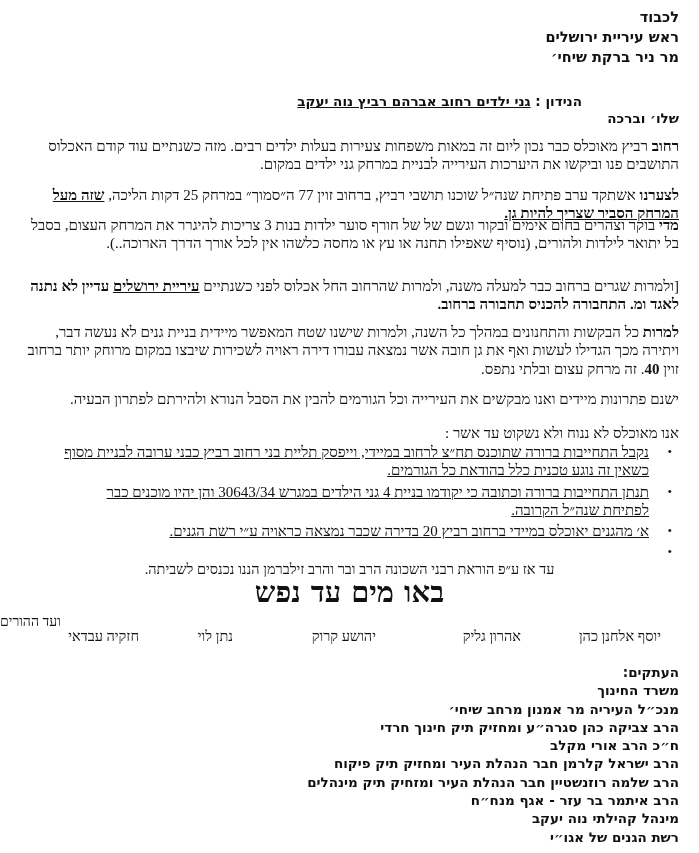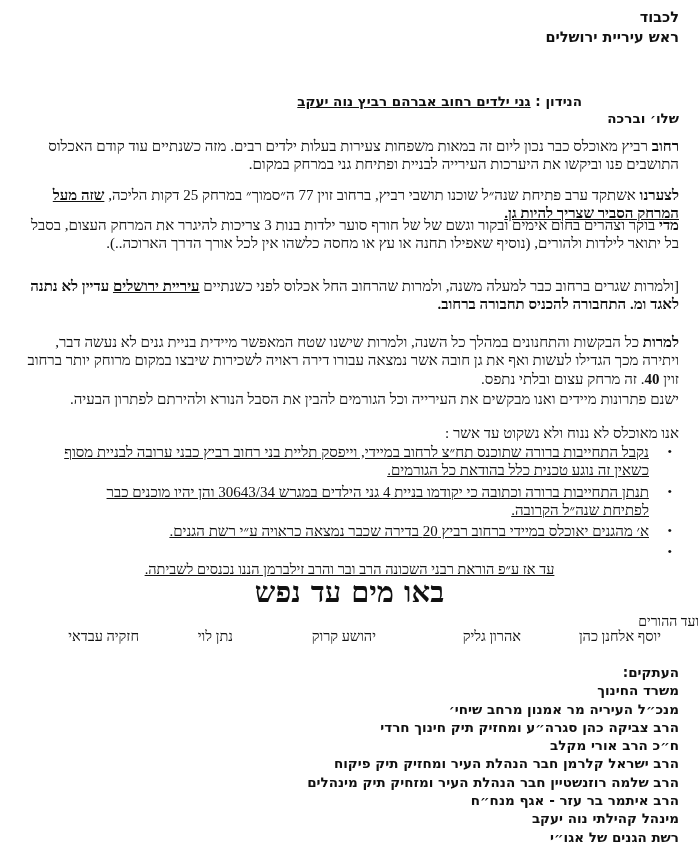--- a/index.html
+++ b/index.html
@@ -9,52 +9,53 @@
   .b { font-weight:bold; }
   .u { text-decoration:underline; }
   .addr { font-size:14.5px; font-weight:bold; line-height:20px; top:7px; }
   .subject { top:93px; font-size:13.5px; font-weight:bold; right:117px; }
   .greet { top:110px; font-size:13.5px; font-weight:bold; }
   .p { font-family:"Liberation Serif", serif; font-size:15px; line-height:18.3px; white-space:normal; }
   .p1 { top:137px; }
   .p2 { top:186px; }
   .p3 { top:204px; }
   .p4 { top:254px; }
-  .p5 { top:305px;margin-top:10px; }
+  .p5 { top:305px; }
   .p6 { top:371px; }
   .p7 { top:407px; }
   .bullets { top:443px; right:25px; left:60px; white-space:normal; font-family:"Liberation Serif", serif; font-size:15px; line-height:18.3px; }
   .bullets ul { margin:0; padding:0 25px 0 0; list-style:none; }
   .bullets li { position:relative; margin-bottom:3px; min-height:18px; }
   .bullets li .dot { position:absolute; right:-23px; top:0; font-size:13px; }
-  .strike { top:561px; font-family:"Liberation Serif", serif; font-size:14.5px; text-align:center; left:0; right:0;text-decoration:underline; }
+  .strike { top:561px; font-family:"Liberation Serif", serif; font-size:14.5px; text-align:center; left:0; right:0; }
   .slogan { top:575px; left:0; right:0; text-align:center; font-family:"DejaVu Serif", serif; font-weight:bold; font-size:29px; }
-  .committee { top:614px; left:0; right:0; text-align:right; font-family:"Liberation Serif", serif; font-size:14px; }
+  .committee { top:614px; left:0; right:0; text-align:left; font-family:"Liberation Serif", serif; font-size:14px; }
   .sigs { position:absolute; top:628px; right:38px; left:18px; height:20px; font-family:"Liberation Serif", serif; font-size:14.5px; direction:rtl; }
   .sigs span { position:absolute; top:0; white-space:nowrap; }
   .cc { top:663px; font-size:13.5px; font-weight:bold; line-height:18.3px; right:20px; }
 </style>
 </head>
 <body>
 
 <div class="page">
 
   <div class="abs addr">
     <div>לכבוד</div>
     <div>ראש עיריית ירושלים</div>
+    <div>מר ניר ברקת שיחי׳</div>
   </div>
 
   <div class="abs subject">
     <span>הנידון : </span><span class="u">גני ילדים רחוב אברהם רביץ נוה יעקב</span>
   </div>
 
   <div class="abs greet">שלו׳ וברכה</div>
 
   <div class="abs p p1">
-    <span class="b">רחוב</span><span> רביץ מאוכלס כבר נכון ליום זה במאות משפחות צעירות בעלות ילדים רבים. מזה כשנתיים עוד קודם האכלוס התושבים פנו וביקשו את היערכות העירייה לבניית ופתיחת גני במרחק במקום.</span>
+    <span class="b">רחוב</span><span> רביץ מאוכלס כבר נכון ליום זה במאות משפחות צעירות בעלות ילדים רבים. מזה כשנתיים עוד קודם האכלוס התושבים פנו וביקשו את היערכות העירייה לבניית במרחק גני ילדים במקום.</span>
   </div>
 
   <div class="abs p p2">
     <span class="b">לצערנו</span><span> אשתקד ערב פתיחת שנה״ל שוכנו תושבי רביץ, ברחוב זוין 77 ה״סמוך״ במרחק 25 דקות הליכה, </span><span class="b u">שזה מעל המרחק הסביר שצריך להיות גן.</span>
   </div>
 
   <div class="abs p p3" style="top:216px;">
     <span class="b">מדי</span><span> בוקר וצהרים בחום אימים ובקור וגשם של של חורף סוער ילדות בנות 3 צריכות להיגרר  את המרחק העצום, בסבל בל יתואר לילדות ולהורים, (נוסיף שאפילו תחנה או עץ או מחסה כלשהו אין לכל אורך הדרך הארוכה..).</span>
   </div>
 

